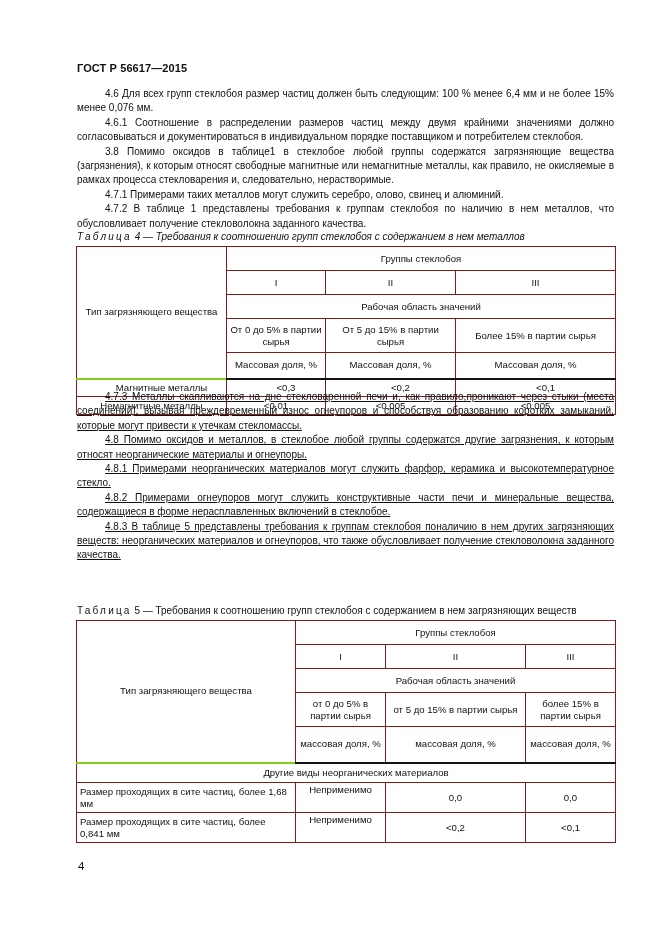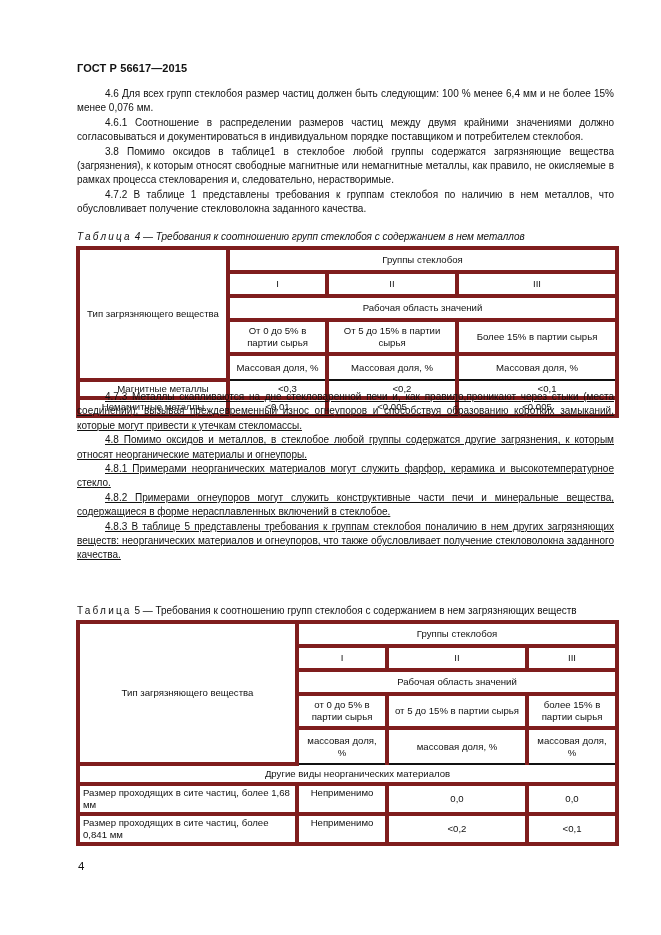--- a/index.html
+++ b/index.html
@@ -4,36 +4,37 @@
 <style>
   html, body { margin: 0; padding: 0; background: #ffffff; }
   body { width: 661px; height: 935px; position: relative; overflow: hidden;
          font-family: "Liberation Sans", sans-serif; color: #111; }
   .header { position: absolute; left: 77px; top: 62px; font-weight: bold; font-size: 11px; letter-spacing: 0.1px; }
   .text-block { position: absolute; left: 77px; width: 537px; font-size: 10px; line-height: 14.4px; text-align: justify; }
   .text-block p { margin: 0; text-indent: 28px; }
   .caption { position: absolute; left: 77px; font-size: 10px; white-space: nowrap; }
   .caption .sp { letter-spacing: 2.2px; }
   table { position: absolute; left: 76px; border-collapse: collapse; table-layout: fixed; font-size: 9.6px; }
-  td { border: 4px solid #7f1d1d; text-align: center; vertical-align: middle; padding: 1px 3px; line-height: 12px; }
-  .thick-top td { border-top: 2px solid #c4b5fd; padding-left: 23px; }
+  td { border: 1px solid #7f1d1d; text-align: center; vertical-align: middle; padding: 1px 3px; line-height: 12px; }
+  .thick-top td { border-top: 2px solid #84cc16; padding-left: 23px; }
   .thick-bottom td { border-bottom: 2px solid #111; }
   .left { text-align: left; margin-top: 30px; }
   .top { vertical-align: top; }
   .page-num { position: absolute; left: 78px; top: 860px; font-size: 11.5px; }
 </style>
 </head>
 <body>
 
 <div class="header">ГОСТ Р 56617—2015</div>
 
 <div class="text-block" style="top:87px;">
   <p>4.6 Для всех групп стеклобоя размер частиц должен быть следующим: 100 % менее 6,4 мм и не более 15% менее 0,076 мм.</p>
   <p>4.6.1 Соотношение в распределении размеров частиц между двумя крайними значениями должно согласовываться и документироваться в индивидуальном порядке поставщиком и потребителем стеклобоя.</p>
   <p>3.8 Помимо оксидов в таблице1 в стеклобое любой группы содержатся загрязняющие вещества (загрязнения), к которым относят свободные магнитные или немагнитные металлы, как правило, не окисляемые в рамках процесса стекловарения и, следовательно, нерастворимые.</p>
+  <p>4.7.1 Примерами таких металлов могут служить серебро, олово, свинец и алюминий.</p>
   <p>4.7.2 В таблице 1 представлены требования к группам стеклобоя по наличию в нем металлов, что обусловливает получение стекловолокна заданного качества.</p>
 </div>
 
 <div class="caption" style="top:231px;font-style:italic;">
   <span class="sp">Таблица</span><span> 4 — Требования к соотношению групп стеклобоя с содержанием в нем металлов</span>
 </div>
 
 <table style="top:246px; width:539px;">
   <colgroup>
       <col style="width:150px">

